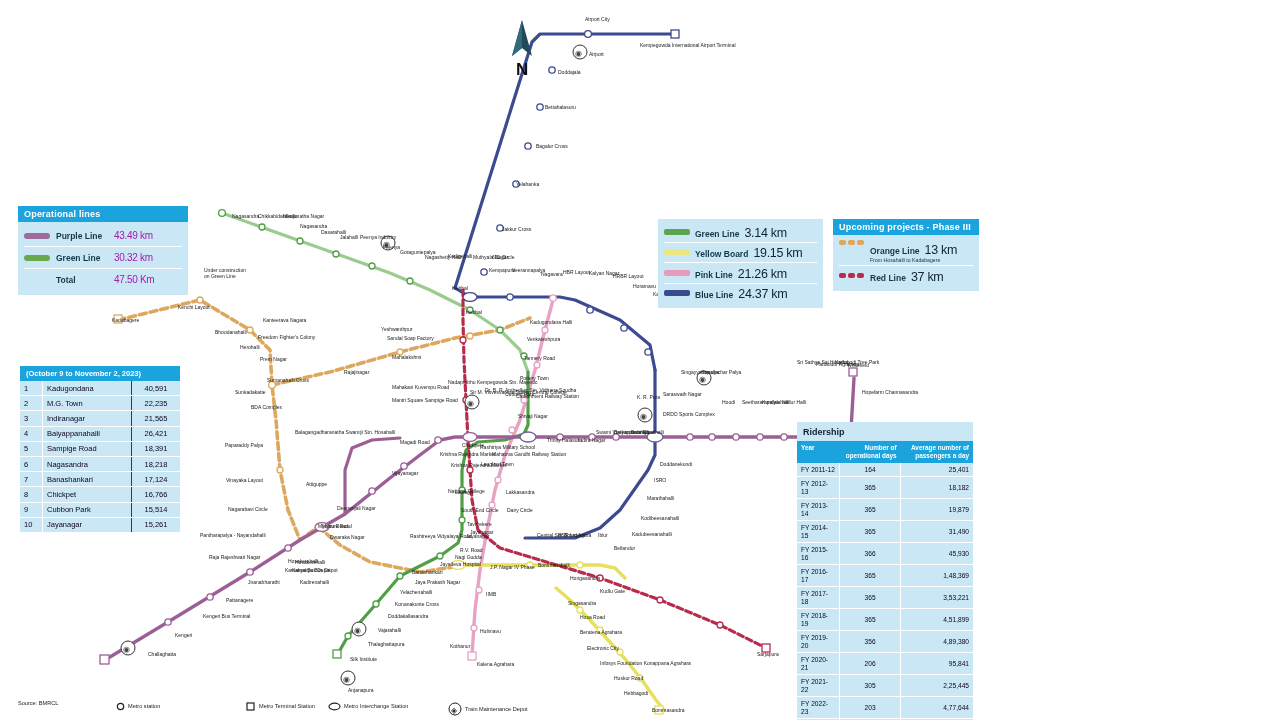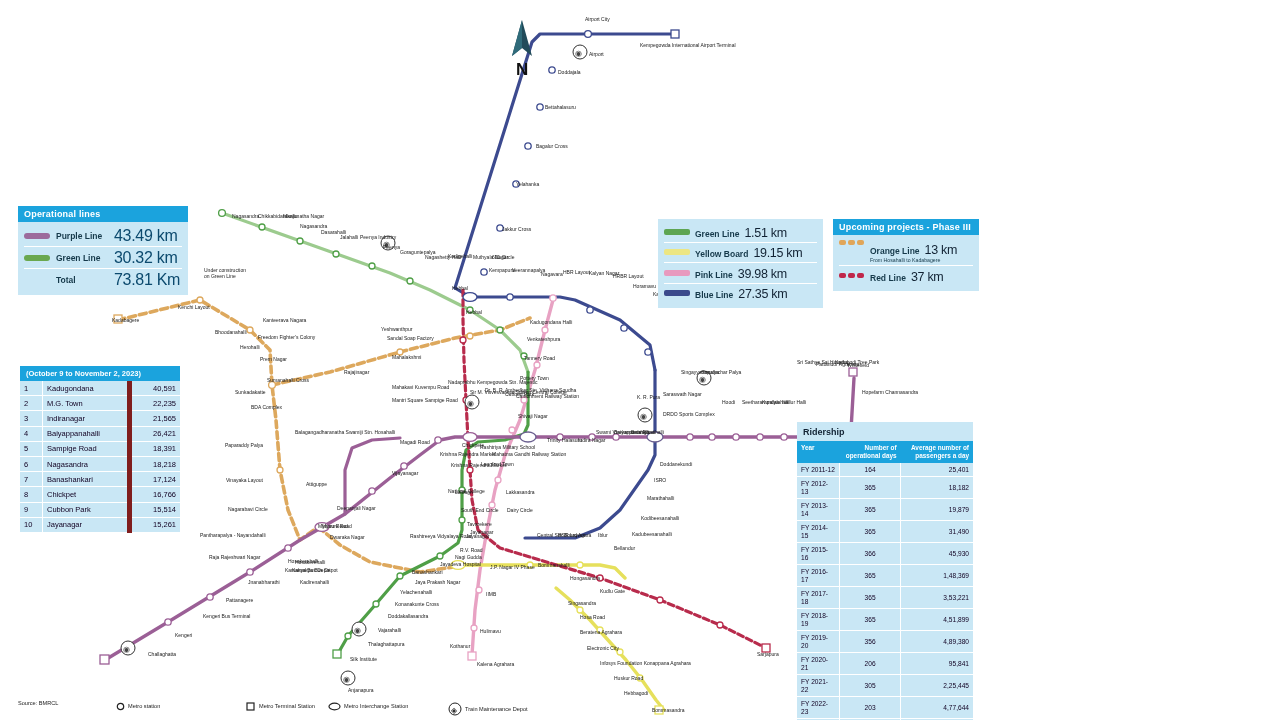--- a/index.html
+++ b/index.html
@@ -14,42 +14,42 @@
   .panel-head{background:#1ba3dd;color:#ffffff;font-weight:bold;font-size:9px;
     padding:3px 6px;letter-spacing:.2px;}
   .panel-body{padding:3px 6px 5px 6px;}
 
   
   #op-lines{left:18px;top:206px;width:170px;}
   .opRow{display:flex;align-items:center;height:21px;border-bottom:1px solid #ffffff;}
   .opRow:last-child{border-bottom:none;}
   .swatch{width:26px;height:6px;border-radius:3px;flex:0 0 26px;margin-right:6px;}
   .opName{font-size:8.5px;font-weight:bold;color:#15394a;width:58px;}
-  .opVal{font-size:16px;color:#0c4a6e;letter-spacing:-.3px;}
+  .opVal{font-size:10px;color:#a21caf;letter-spacing:-.3px;}
 
   
   #ph2{left:658px;top:219px;width:165px;}
   #ph3{left:833px;top:219px;width:146px;}
   .lrow{display:flex;align-items:center;height:19.5px;border-bottom:1px solid #ffffff;}
   .lrow:last-child{border-bottom:none;}
   .lrow.tall{height:25px;align-items:flex-start;padding-top:2px;}
   .lname{font-size:8.5px;font-weight:bold;color:#15394a;}
   .lval{font-size:12.5px;color:#123;margin-left:5px;letter-spacing:-.3px;}
   .lsub{font-size:5.2px;color:#15394a;display:block;line-height:1.15;margin-top:0px;}
   .dash{display:flex;gap:2px;align-items:center;margin-right:5px;flex:0 0 26px;}
   .dash i{display:block;width:7px;height:5px;border-radius:2px;}
 
   
   #footfall{left:20px;top:366px;width:160px;}
   .ff-title{font-size:9px;font-weight:bold;color:#123;padding:5px 6px 3px 6px;line-height:1.25;}
   .ff-sub{background:#1ba3dd;color:#fff;font-size:7.5px;font-weight:bold;padding:3px 6px;}
   table.ff{border-collapse:collapse;width:100%;font-size:7.5px;color:#102;}
   table.ff td{border-bottom:1px solid #ffffff;padding:2.6px 4px;}
   table.ff td.rank{width:14px;border-right:1px solid #fff;}
-  table.ff td.val{text-align:right;border-left:5px solid #7f1d1d;width:40px;}
+  table.ff td.val{text-align:center;border-left:1px solid #7f1d1d;width:40px;}
 
   
   #ridership{left:797px;top:422px;width:176px;}
   .rd-title{font-size:9px;font-weight:bold;color:#123;padding:5px 6px 4px 6px;}
   table.rd{border-collapse:collapse;width:100%;font-size:6.6px;color:#102;}
   table.rd th{background:#1ba3dd;color:#fff;font-size:6.4px;font-weight:bold;
     padding:3px 4px;text-align:right;vertical-align:top;line-height:1.25;}
   table.rd th.y{text-align:left;}
   table.rd td{border-bottom:1px solid #ffffff;padding:2.6px 4px;text-align:center;}
   table.rd td.y{text-align:left;border-right:1px solid #fff;line-height:1.2;}
@@ -413,50 +413,50 @@
           <span class="opVal">43.49 km</span>
         </div>
         <div class="opRow">
           <span class="swatch" style="background: rgb(106, 168, 79);"></span>
           <span class="opName">Green Line</span>
           <span class="opVal">30.32 km</span>
         </div>
         <div class="opRow">
           <span class="swatch" style="background: transparent;"></span>
           <span class="opName">Total</span>
-          <span class="opVal">73.81 Km</span>
+          <span class="opVal">47.50 Km</span>
         </div>
       </div>
   </div>
 
   <div class="panel" id="ph2">
     <div class="panel-body" id="ph2-body">
         <div class="lrow">
           <span class="dash">
             <i style="width: 26px; height: 6px; background: rgb(94, 165, 82);"></i>
           </span>
-          <span><span class="lname">Green Line</span><span class="lval">1.51 km</span></span>
+          <span><span class="lname">Green Line</span><span class="lval">3.14 km</span></span>
         </div>
         <div class="lrow">
           <span class="dash">
             <i style="width: 26px; height: 6px; background: rgb(236, 230, 131);"></i>
           </span>
           <span><span class="lname">Yellow Board</span><span class="lval">19.15 km</span></span>
         </div>
         <div class="lrow">
           <span class="dash">
             <i style="width: 26px; height: 6px; background: rgb(232, 153, 190);"></i>
           </span>
-          <span><span class="lname">Pink Line</span><span class="lval">39.98 km</span></span>
+          <span><span class="lname">Pink Line</span><span class="lval">21.26 km</span></span>
         </div>
         <div class="lrow">
           <span class="dash">
             <i style="width: 26px; height: 6px; background: rgb(59, 74, 140);"></i>
           </span>
-          <span><span class="lname">Blue Line</span><span class="lval">27.35 km</span></span>
+          <span><span class="lname">Blue Line</span><span class="lval">24.37 km</span></span>
         </div>
       </div>
   </div>
 
   <div class="panel" id="ph3">
     <div class="panel-head">Upcoming projects - Phase III</div>
     <div class="panel-body" id="ph3-body">
         <div class="lrow tall">
           <span class="dash">
             <i style="background: rgb(224, 166, 89);"></i>

